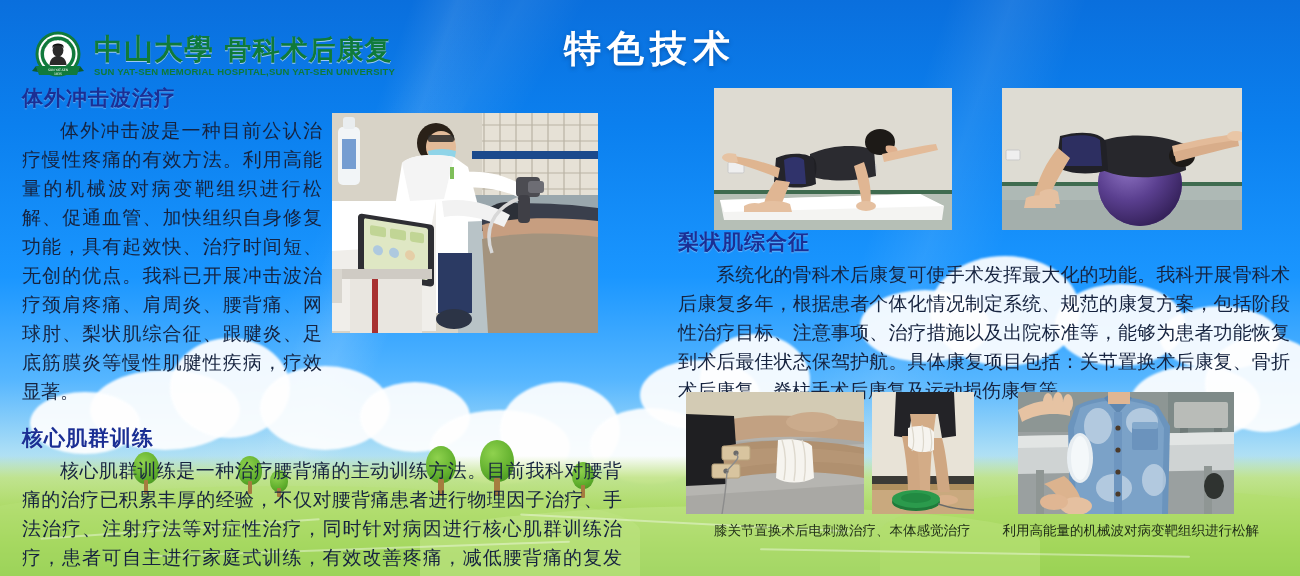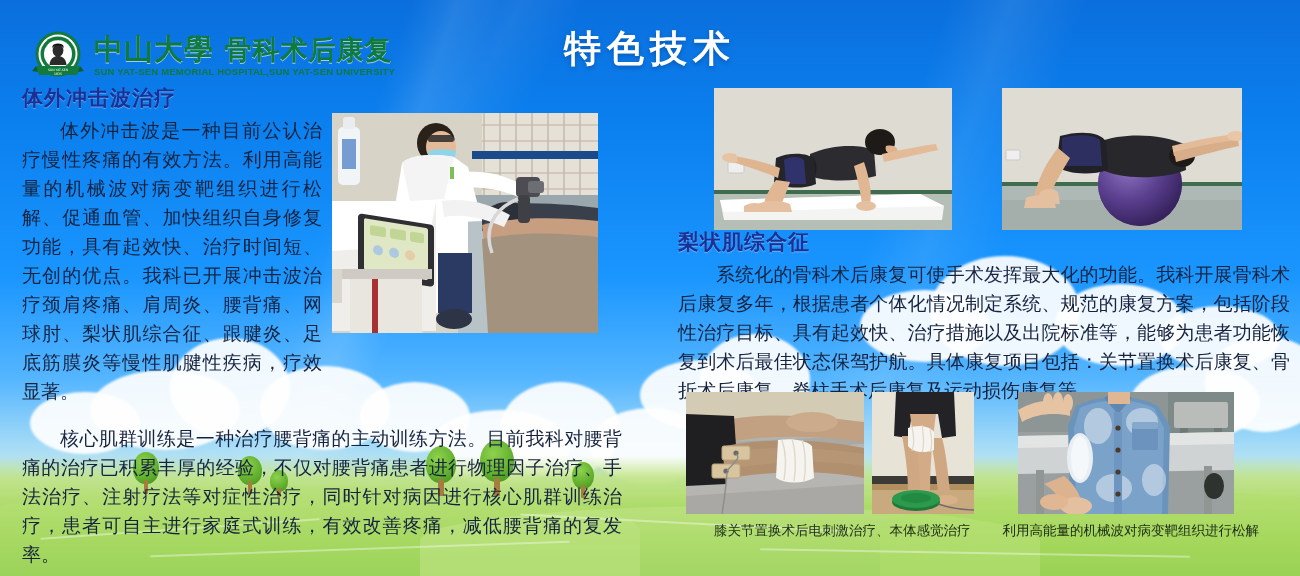--- a/index.html
+++ b/index.html
@@ -175,28 +175,29 @@
   </div>
 
   <div id="main-title">特色技术</div>
 
   <div id="left-col" class="col">
     <div id="sec-shockwave">
       <h2 class="sec-heading">体外冲击波治疗</h2>
       <p class="sec-body">体外冲击波是一种目前公认治疗慢性疼痛的有效方法。利用高能量的机械波对病变靶组织进行松解、促通血管、加快组织自身修复功能，具有起效快、治疗时间短、无创的优点。我科已开展冲击波治疗颈肩疼痛、肩周炎、腰背痛、网球肘、梨状肌综合征、跟腱炎、足底筋膜炎等慢性肌腱性疾病，疗效显著。</p>
     </div>
     <div id="sec-core">
+      <h2 class="sec-heading">核心肌群训练</h2>
       <p class="sec-body">核心肌群训练是一种治疗腰背痛的主动训练方法。目前我科对腰背痛的治疗已积累丰厚的经验，不仅对腰背痛患者进行物理因子治疗、手法治疗、注射疗法等对症性治疗，同时针对病因进行核心肌群训练治疗，患者可自主进行家庭式训练，有效改善疼痛，减低腰背痛的复发率。</p>
     </div>
   </div>
 
   <div id="right-col" class="col">
     <div>
       <h2 class="sec-heading">梨状肌综合征</h2>
-      <p class="sec-body">系统化的骨科术后康复可使手术发挥最大化的功能。我科开展骨科术后康复多年，根据患者个体化情况制定系统、规范的康复方案，包括阶段性治疗目标、具有起效快、治疗措施以及出院标准等，能够为患者功能恢复到术后最佳状态保驾护航。具体康复项目包括：关节置换术后康复、骨折术后康复、脊柱手术后康复及运动损伤康复等。</p>
+      <p class="sec-body">系统化的骨科术后康复可使手术发挥最大化的功能。我科开展骨科术后康复多年，根据患者个体化情况制定系统、规范的康复方案，包括阶段性治疗目标、注意事项、治疗措施以及出院标准等，能够为患者功能恢复到术后最佳状态保驾护航。具体康复项目包括：关节置换术后康复、骨折术后康复、脊柱手术后康复及运动损伤康复等。</p>
     </div>
   </div>
 
   <div class="photo" id="photo-shockwave">
     <svg viewBox="0 0 266 220" width="266" height="220" preserveAspectRatio="none">
       <rect width="266" height="220" fill="#d8d3c7"></rect>
       <rect x="150" y="0" width="116" height="96" fill="#e6e1d6"></rect>
       <g stroke="#b9b3a4" stroke-width="1.2">
         <path d="M152 0 V96 M168 0 V96 M184 0 V96 M200 0 V96 M216 0 V96 M232 0 V96 M248 0 V96"></path>
         <path d="M150 12 H266 M150 28 H266 M150 44 H266 M150 60 H266 M150 76 H266 M150 92 H266"></path>

